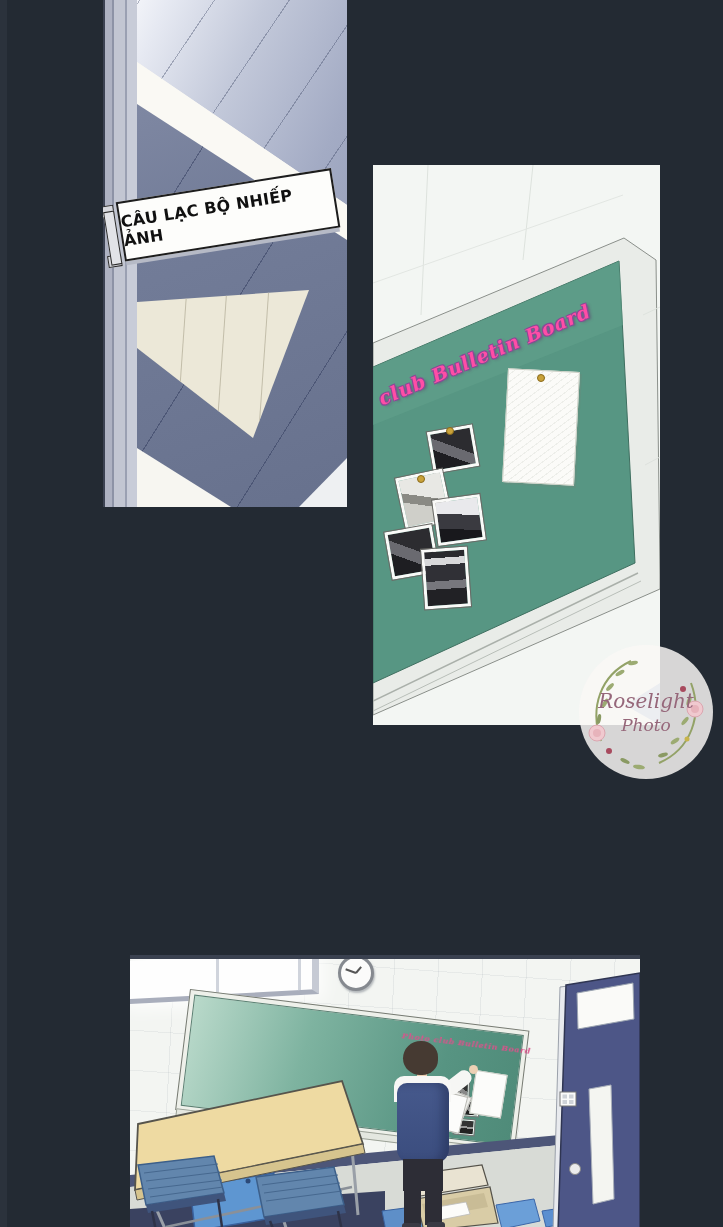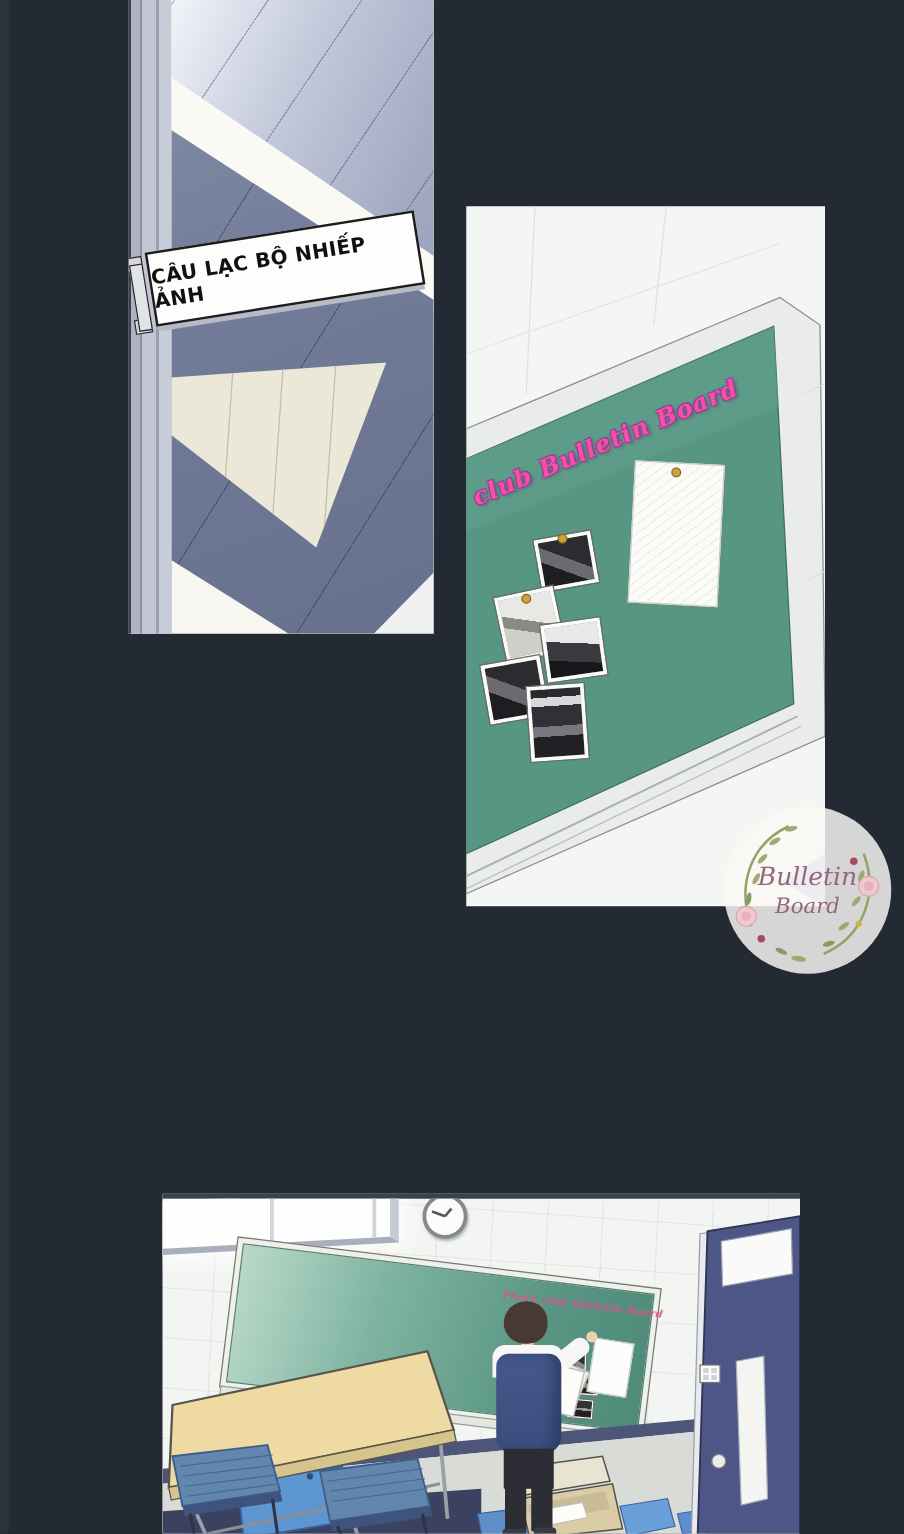--- a/index.html
+++ b/index.html
@@ -293,16 +293,16 @@
       <ellipse cx="60" cy="122" rx="6" ry="2.2" fill="#9cab72" transform="rotate(8 60 122)"></ellipse>
       <ellipse cx="46" cy="116" rx="5" ry="2" fill="#8a9a63" transform="rotate(25 46 116)"></ellipse>
       <circle cx="18" cy="88" r="8" fill="#f0c9cf" stroke="#dba6b0"></circle>
       <circle cx="18" cy="88" r="4" fill="#e7b3bb"></circle>
       <circle cx="116" cy="64" r="8" fill="#f0c9cf" stroke="#dba6b0"></circle>
       <circle cx="116" cy="64" r="4" fill="#e7b3bb"></circle>
       <circle cx="30" cy="106" r="3" fill="#a84a5e"></circle>
       <circle cx="104" cy="44" r="3" fill="#a84a5e"></circle>
       <circle cx="108" cy="94" r="2.5" fill="#c8b44a"></circle>
     </svg>
-    <div class="wm-text wm1">Bulletin</div>
-    <div class="wm-text wm2">Board</div>
+    <div class="wm-text wm1">Roselight</div>
+    <div class="wm-text wm2">Photo</div>
   </div>
 </div>
 
 </body></html>

